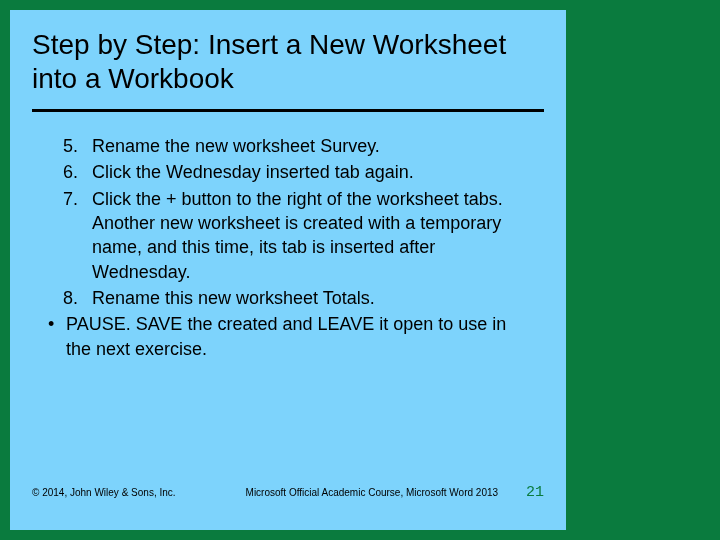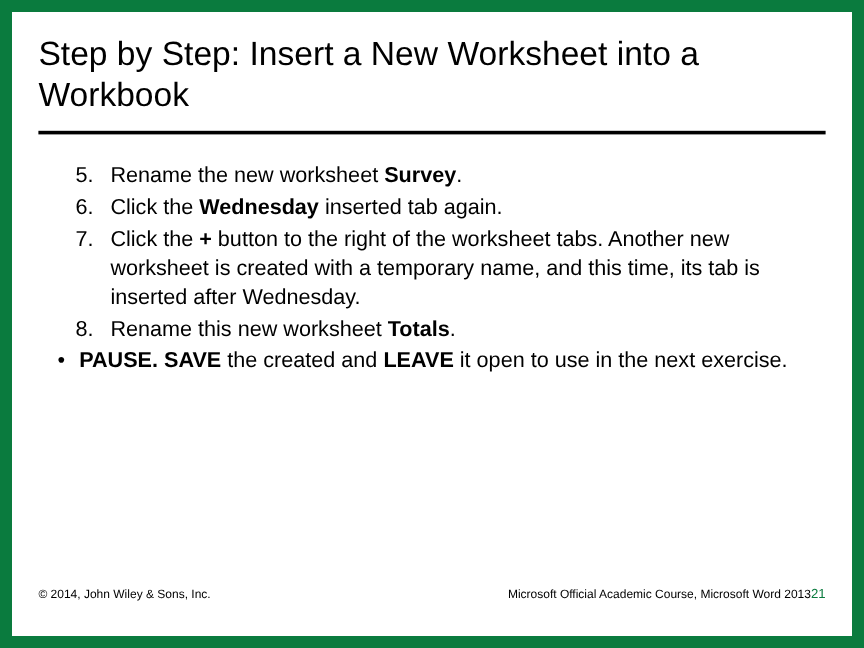--- a/index.html
+++ b/index.html
@@ -6,23 +6,23 @@
   html, body { width: 720px; height: 540px; }
   body {
     background: #0a7b3e;
     font-family: Arial, Helvetica, sans-serif;
     color: #000;
   }
   .slide {
     position: absolute;
     top: 10px;
     left: 10px;
-    width: 700px;
+    width: 556px;
     height: 520px;
-    background: #ffffff;
+    background: #7dd3fc;
   }
   .title-area {
     padding: 18px 22px 8px 22px;
   }
   .title {
     font-size: 28px;
     line-height: 1.2;
     font-weight: 400;
     color: #000;
   }
@@ -51,34 +51,34 @@
   }
   .txt { flex: 1; }
   .bullet-row {
     display: flex;
     margin-top: 2px;
   }
   .bullet {
     min-width: 20px;
     padding-left: 2px;
   }
-  .bold { font-weight: 700; }
+  .bold { font-weight: 400; }
   .footer {
     position: absolute;
     bottom: 29px;
     left: 22px;
     right: 22px;
     display: flex;
     align-items: baseline;
     font-size: 10px;
     color: #000;
   }
   .foot-left { flex: 0 0 auto; }
-  .foot-mid { flex: 1; text-align: right; padding-left: 70px; }
-  .foot-right { flex: 0 0 auto; color: #0a7b3e; font-size: 11px; }
+  .foot-mid { flex: 1; text-align: left; padding-left: 70px; }
+  .foot-right { flex: 0 0 auto; color: #0a7b3e; font-size: 15px; font-family: Liberation Mono, monospace; }
 </style>
 </head>
 <body>
 
 <div class="slide">
 
   <div class="title-area">
     <h1 class="title">Step by Step: Insert a New Worksheet into a Workbook</h1>
   </div>
   <hr class="title-rule">

